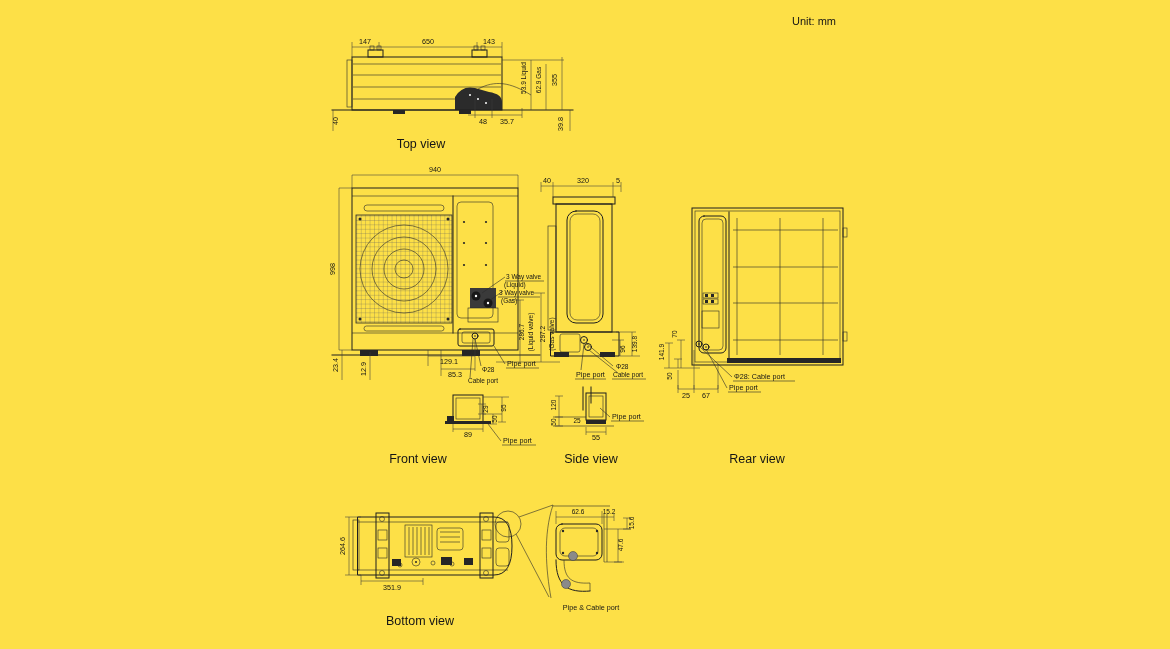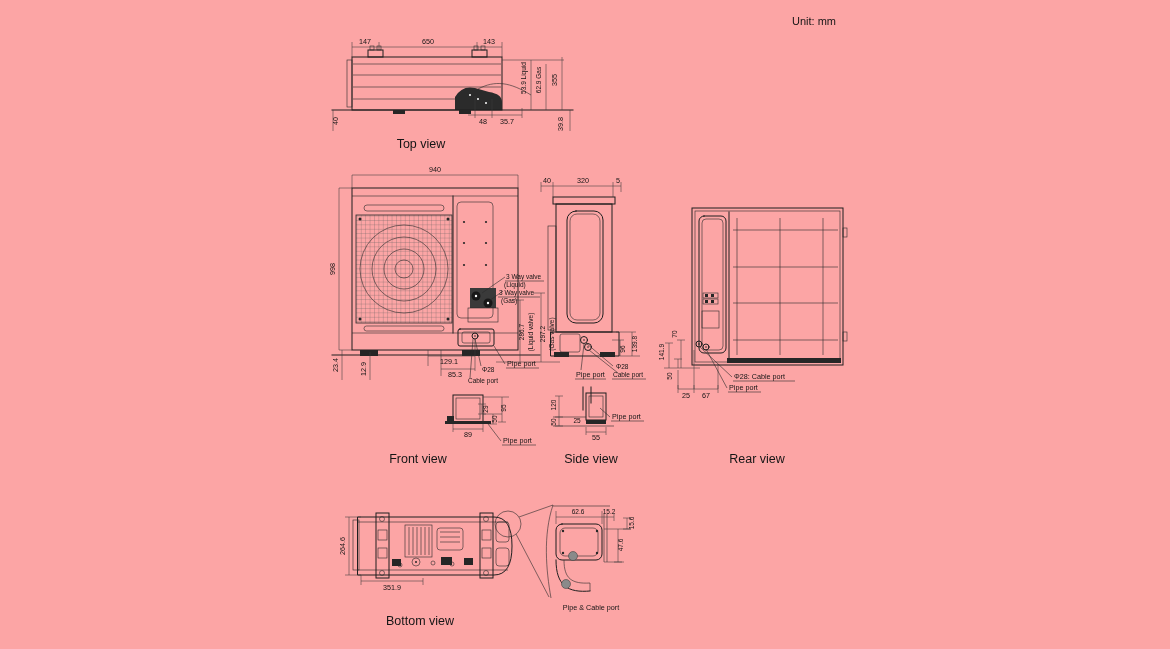--- a/index.html
+++ b/index.html
@@ -1,16 +1,16 @@
 <!DOCTYPE html>
 <html><head>
 <meta charset="utf-8">
 <style>
   html,body{margin:0;padding:0;background:#ffffff;}
-  #canvas{position:relative;width:1170px;height:649px;background:#fca5a5;overflow:hidden;
+  #canvas{position:relative;width:1170px;height:649px;background:#fde047;overflow:hidden;
           font-family:"Liberation Sans", sans-serif;}
   svg{position:absolute;left:0;top:0;}
   svg text{fill:#151515;font-family:"Liberation Sans", sans-serif;}
   .s{stroke:#1f1f1f;stroke-width:1;fill:none;stroke-linecap:square}
   .s2{stroke:#2a2a2a;stroke-width:.6;fill:none}
   .d{stroke:#3a3a3a;stroke-width:.55;fill:none}
   .f{fill:#262626;stroke:none}
   .g{fill:#8a8a8a;stroke:#333;stroke-width:.5}
   .t{font-size:7.2px}
   .t6{font-size:6.5px}

